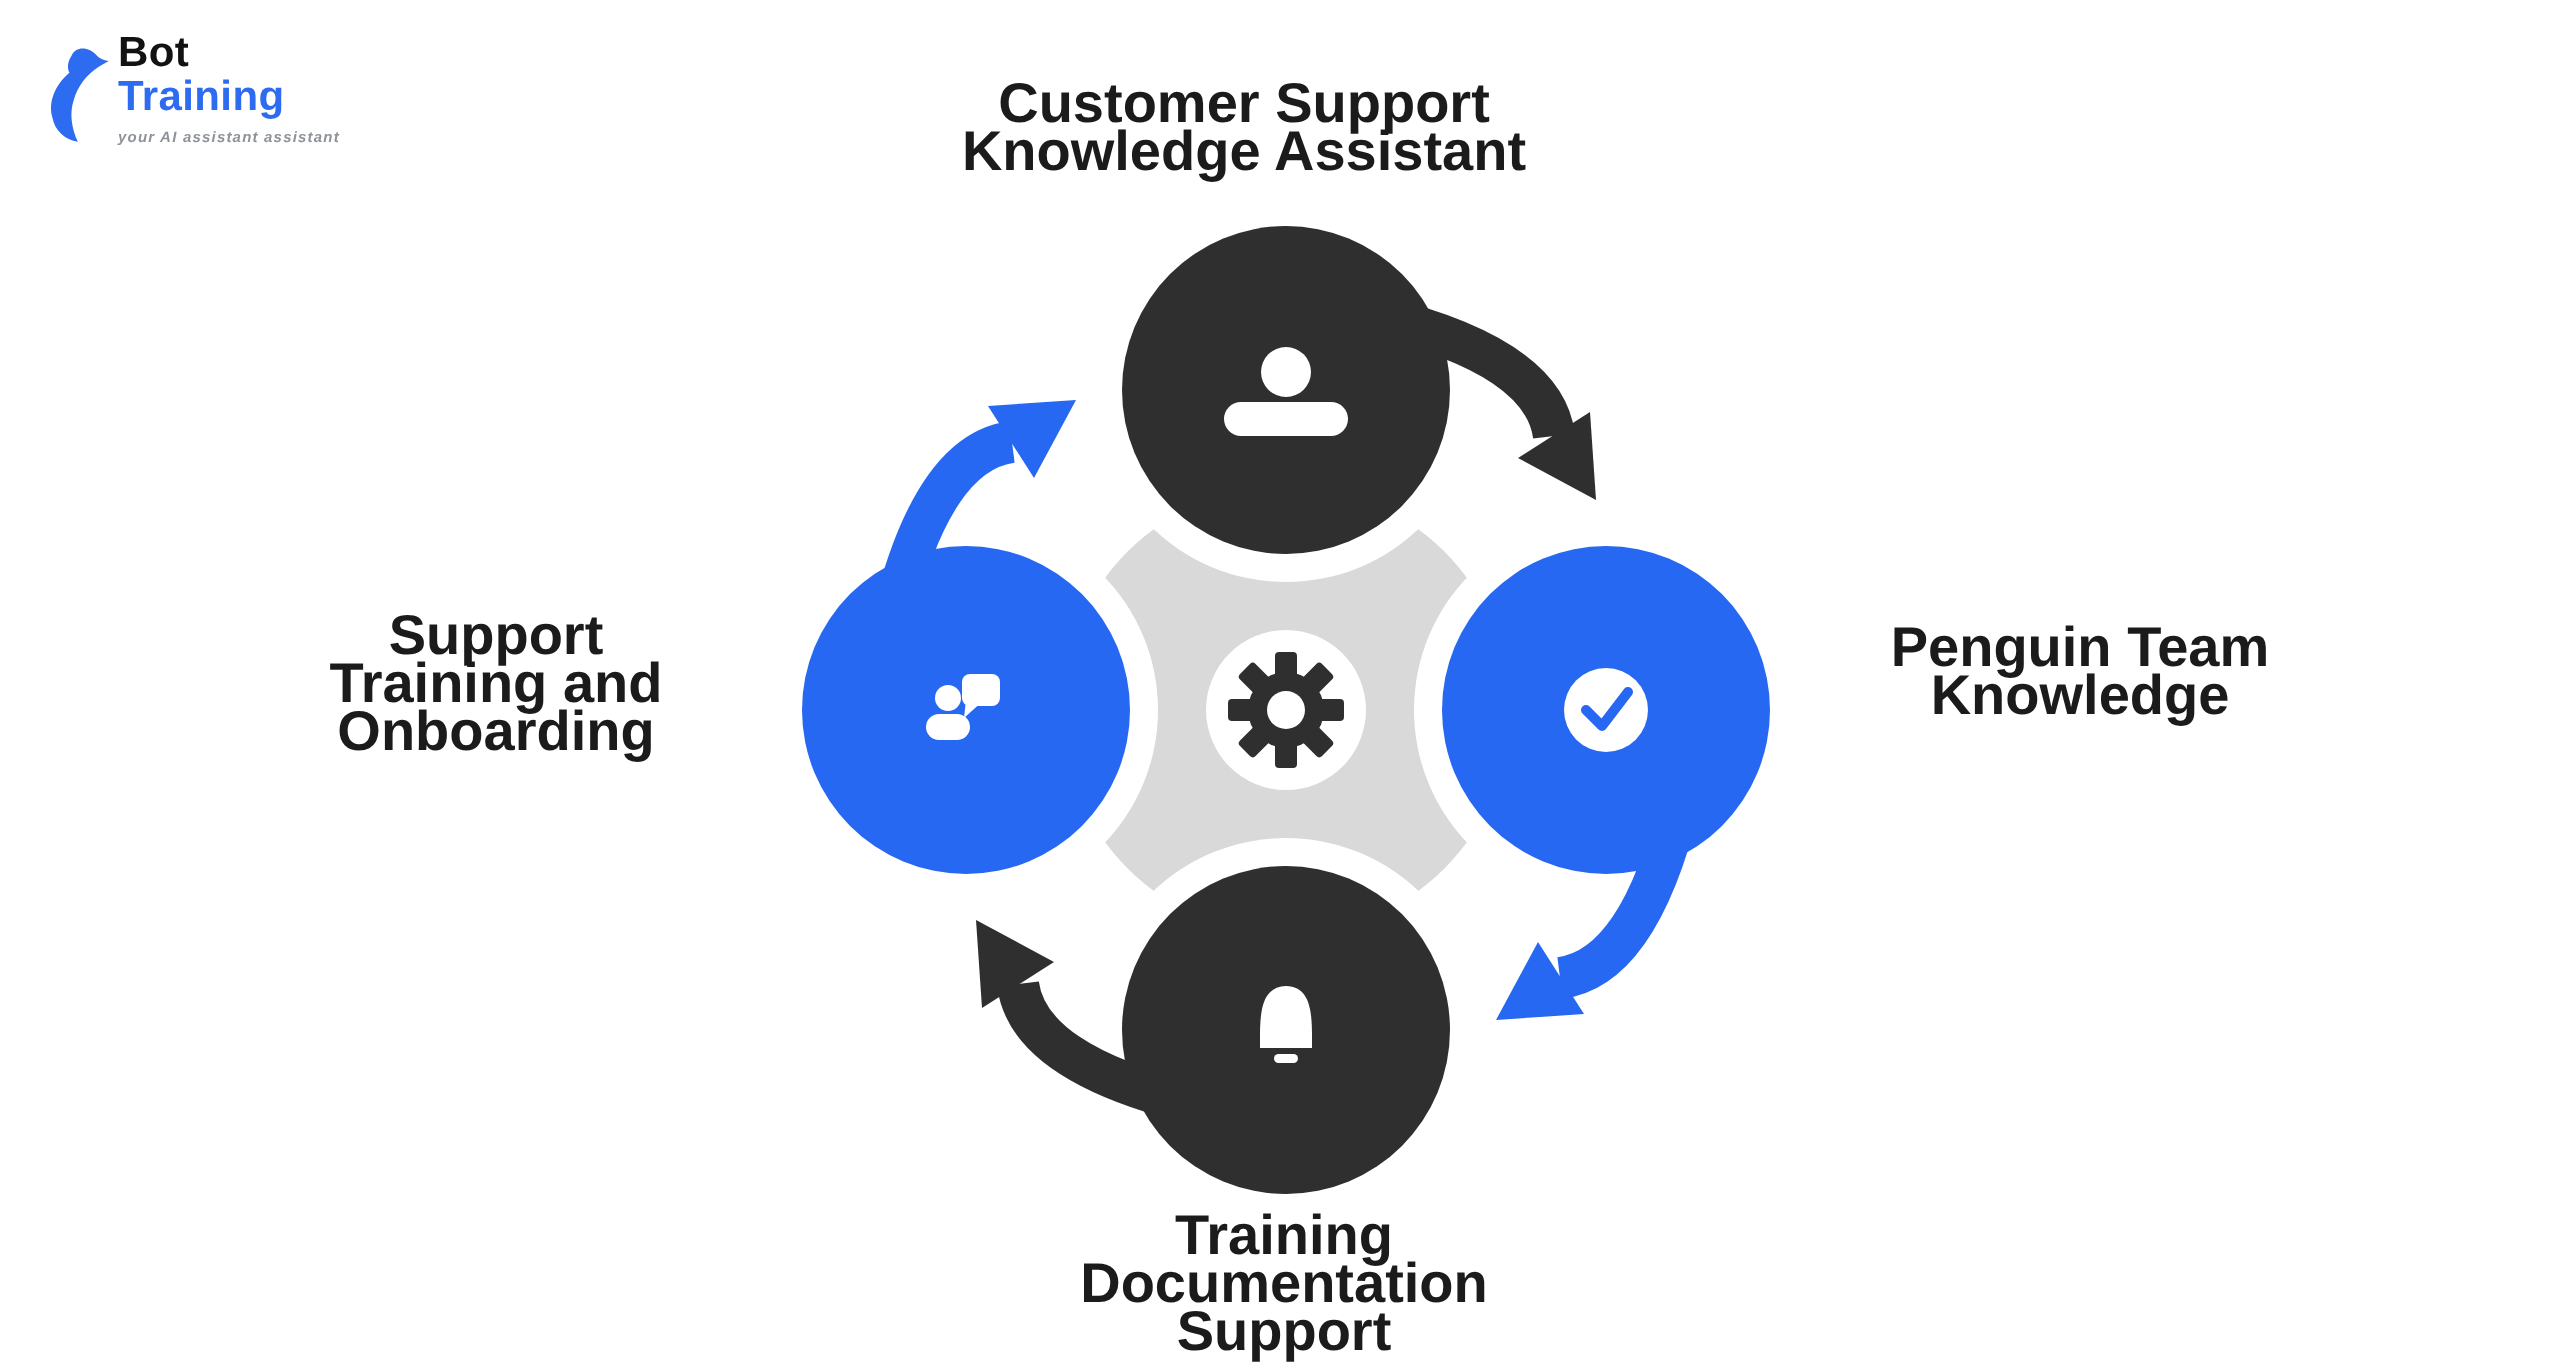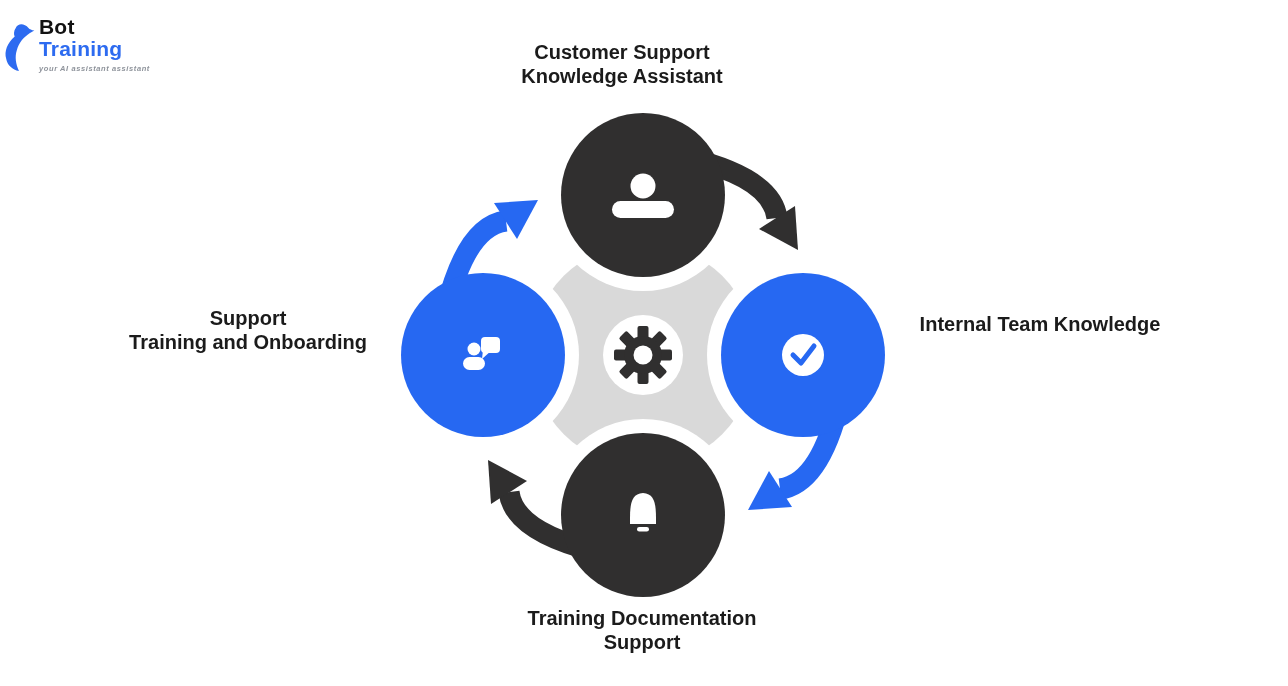--- a/index.html
+++ b/index.html
@@ -2,34 +2,34 @@
 <html style="--blue: #2668F2; --dark: #302F2F; --label-text: #1B1B1B; --logo-blue: #2D6BF0; --brand-black: #121212; --tagline-gray: #8E939B;"><head>
 <meta charset="utf-8">
 <style>
   html,body{margin:0;padding:0;}
   body{
     width:1288px;height:686px;position:relative;overflow:hidden;
     background:#ffffff;
     font-family:"Liberation Sans", sans-serif;
   }
   
-  .logo{position:absolute;left:3px;top:16px;display:flex;align-items:flex-end;}
+  .logo{position:absolute;left:23px;top:16px;display:flex;align-items:flex-end;}
   .penguin-svg{width:34px;height:52px;margin-top:4px;}
   .logo-text{margin-left:2px;}
   .brand-top{font-size:21px;font-weight:800;color:var(--brand-black);line-height:22px;letter-spacing:.2px;}
   .brand-bottom{font-size:21px;font-weight:800;color:var(--logo-blue);line-height:22px;letter-spacing:.2px;}
   .tagline{margin-top:4px;font-size:7.5px;font-style:italic;color:var(--tagline-gray);letter-spacing:.6px;font-weight:600;}
   
   .diagram-svg{position:absolute;left:0;top:0;width:1288px;height:686px;}
   .arrow-dark{color:var(--dark);}
   .arrow-blue{color:var(--blue);}
   
   .label{
     position:absolute;text-align:center;color:var(--label-text);
-    font-size:20px;font-weight:700;line-height:24px;
+    font-size:28px;font-weight:700;line-height:24px;
   }
   .label span{display:block;}
 </style>
 </head>
 <body>
 
 <div class="logo">
   <svg class="penguin-svg" viewBox="0 0 32 48">
     <path d="M24 6 C 20 1.5 14 1.5 12 6 C 10 9 10 12 11 14 C 4 20 1 28 3 35
          C 4 41 9 45.5 15 46.5 C 12 40 11 33 13 27 C 15 20 19 15 25 11
@@ -104,21 +104,21 @@
     <circle r="19"></circle>
     <circle r="9.5" fill="#ffffff"></circle>
   </g>
 </svg>
 
 <div class="label" style="left:442px;top:40px;width:360px">
   <span>Customer Support</span>
   <span>Knowledge Assistant</span>
 </div>
 <div class="label" style="left:880px;top:312px;width:320px">
-  <span>Internal Team Knowledge</span>
+  <span>Penguin Team Knowledge</span>
 </div>
 <div class="label" style="left:482px;top:606px;width:320px">
   <span>Training Documentation</span>
   <span>Support</span>
 </div>
 <div class="label" style="left:88px;top:306px;width:320px">
   <span>Support</span>
   <span>Training and Onboarding</span>
 </div>
 

